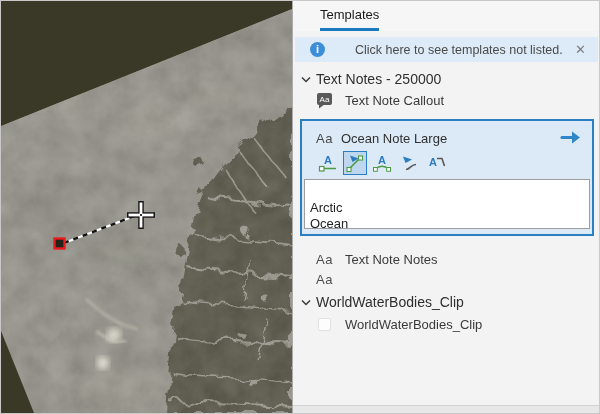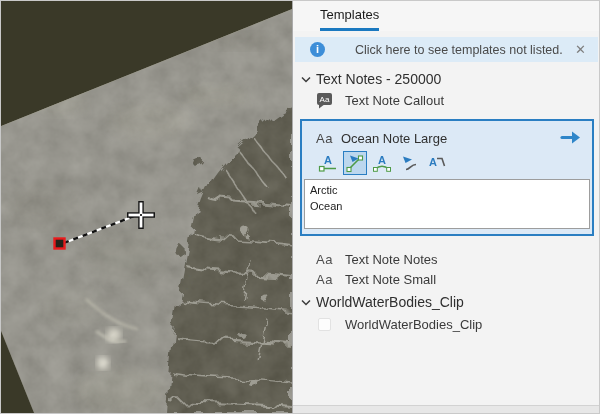--- a/index.html
+++ b/index.html
@@ -34,21 +34,21 @@
 
   
   .card { position:absolute; top:118px; left:7px; width:294px; height:117px; background:#dce9f6; border:2px solid #2a7ec2; }
   .card-header { position:absolute; top:10px; left:14px; display:flex; align-items:center; }
   .card-aa { font-size:13px; color:#474747; letter-spacing:0.5px; }
   .card-name { font-size:13px; color:#303030; margin-left:8px; }
   .card-arrow { position:absolute; top:8px; right:9px; width:24px; height:17px; cursor:pointer; }
   .tool-row { position:absolute; top:30px; left:14px; display:flex; gap:3px; }
   .tool-btn { width:24px; height:24px; display:flex; align-items:center; justify-content:center; border:1.5px solid transparent; cursor:pointer; }
   .tool-btn.selected { background:#bcd7ee; border-color:#2a7ec2; }
-  .card-textarea { position:absolute; left:2px; top:58px; width:286px; height:50px; background:#fff; border:1px solid #9d9d9d; font-size:11px; line-height:16px; color:#222; padding:2px 5px; white-space:pre-line; overflow:hidden; cursor:text; }
+  .card-textarea { position:absolute; left:2px; top:58px; width:286px; height:50px; background:#fff; border:1px solid #9d9d9d; font-size:13px; line-height:16px; color:#222; padding:20px 5px; white-space:pre-line; overflow:hidden; cursor:text; }
 
   .panel-footer { position:absolute; bottom:0; left:0; right:0; height:8px; background:#e7e7e7; border-top:1px solid #d2d2d2; }
 </style>
 </head>
 <body>
 
 <div class="window">
 
   <div class="map-view">
     <svg width="291" height="412" viewBox="0 0 291 412">
@@ -232,21 +232,20 @@
 Ocean</div>
     </div>
 
     <div class="item-row" style="top:247px;">
       <span class="aa">Aa</span>
       <span class="ilabel">Text Note Notes</span>
     </div>
 
     <div class="item-row" style="top:267px;">
       <span class="aa">Aa</span>
-      <span class="ilabel">Text Note Small</span>
     </div>
 
     <div class="group-header" style="top:291px;">
       <span class="chev">
         <svg width="10" height="7">
             <polyline points="1,1.5 5,5.5 9,1.5" stroke="#3c3c3c" stroke-width="1.5" fill="none"></polyline>
           </svg>
       </span>
       <span class="glabel">WorldWaterBodies_Clip</span>
     </div>

